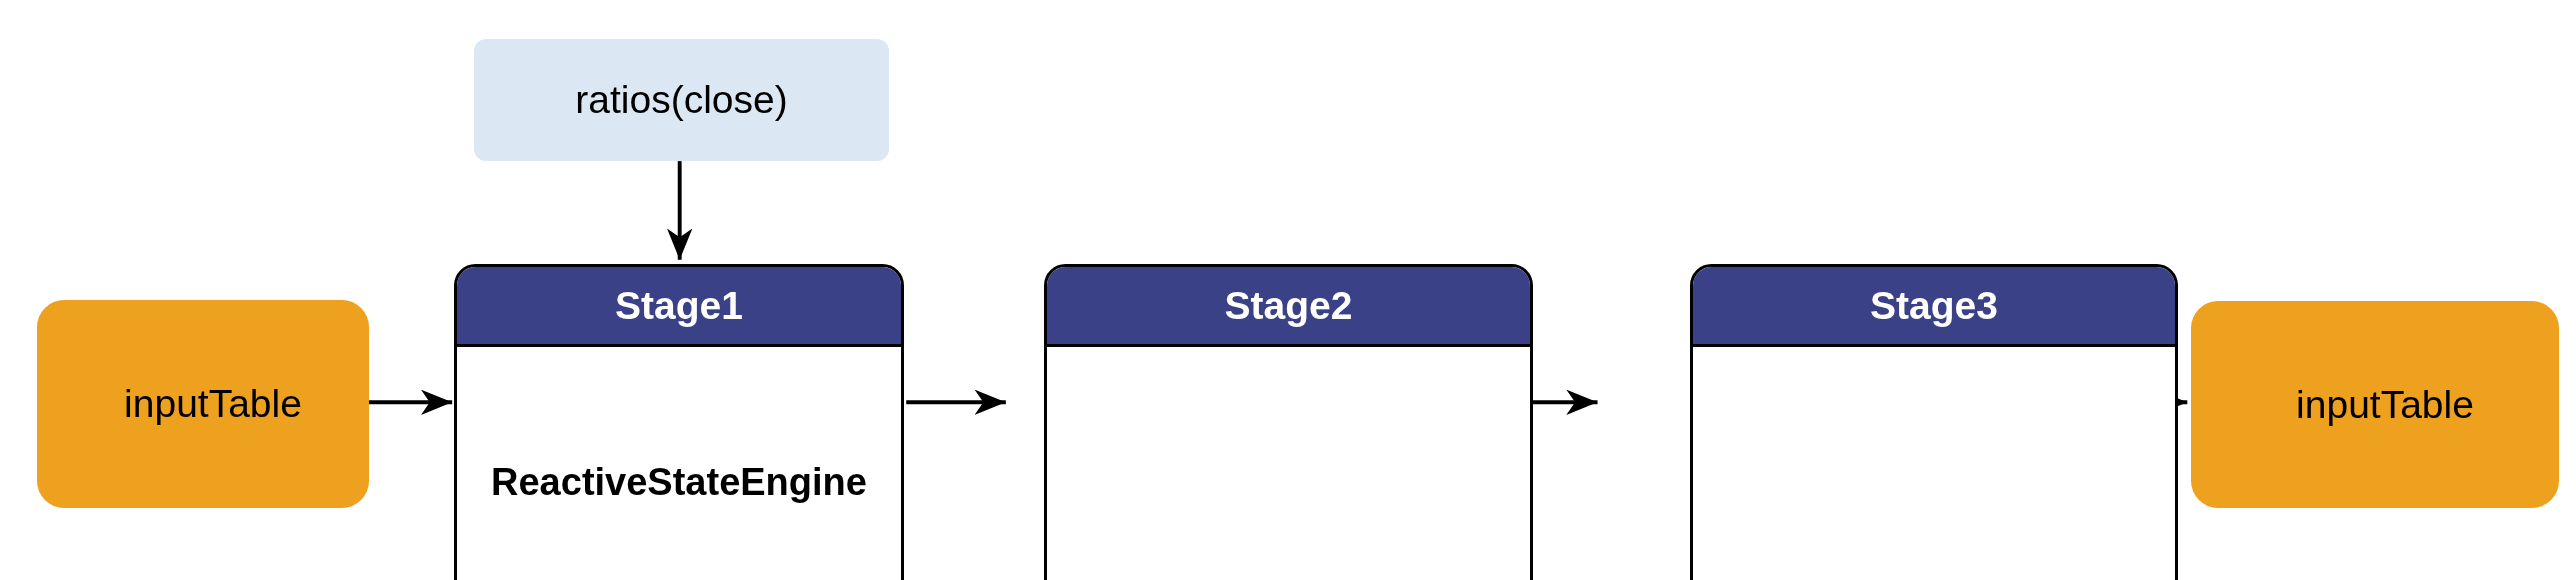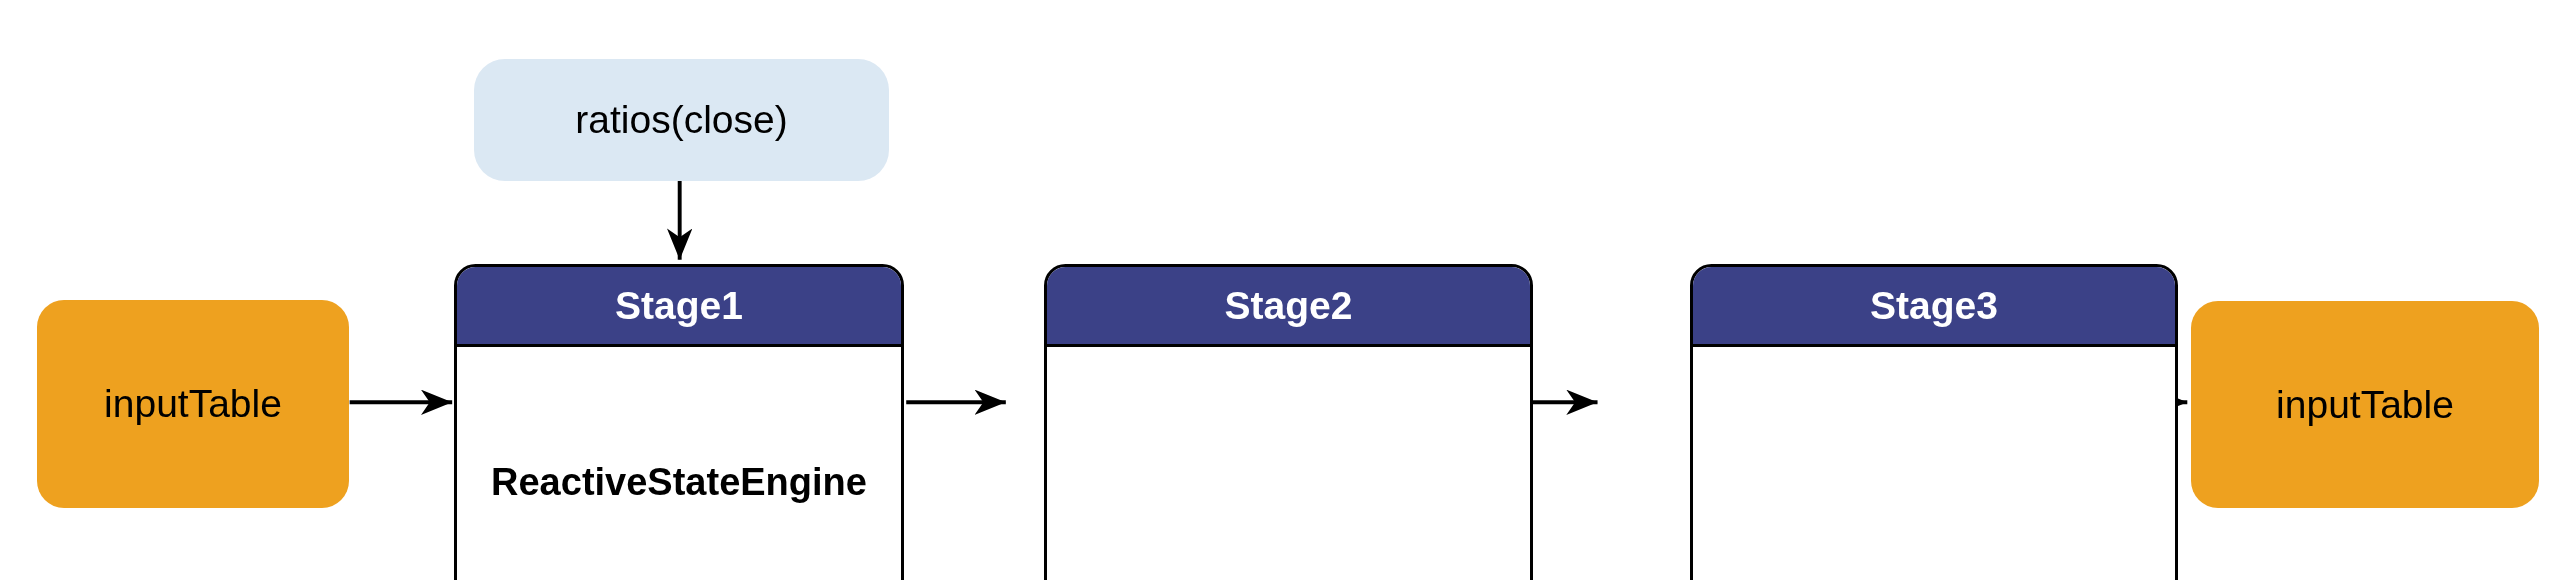--- a/index.html
+++ b/index.html
@@ -25,36 +25,36 @@
   
   .table-node {
     position: absolute;
     background: var(--table-fill, #EEA11F);
     border-radius: 27px;
     display: flex;
     align-items: center;
     justify-content: center;
     font-size: 39px;
     color: #000000;
+    padding-left: 20px;
   }
   .table-node.input  { left: 37px;   top: 300px; width: 312px; height: 208px; }
   .table-node.output { left: 2191px; top: 301px; width: 348px; height: 207px; }
   
   .param-node {
     position: absolute;
     left: 474px; top: 39px;
     width: 415px; height: 122px;
     background: var(--param-fill, #DBE8F3);
-    border-radius: 31px;
+    border-radius: 12px;
     display: flex;
     align-items: center;
     justify-content: center;
     font-size: 39px;
     color: #000000;
-    margin-top: 20px;
   }
   
   .stage {
     position: absolute;
     top: 264px;
     height: 356px;
     background: #ffffff;
     border: 3.9px solid var(--stroke, #000000);
     border-radius: 21.5px;
     box-sizing: border-box;

